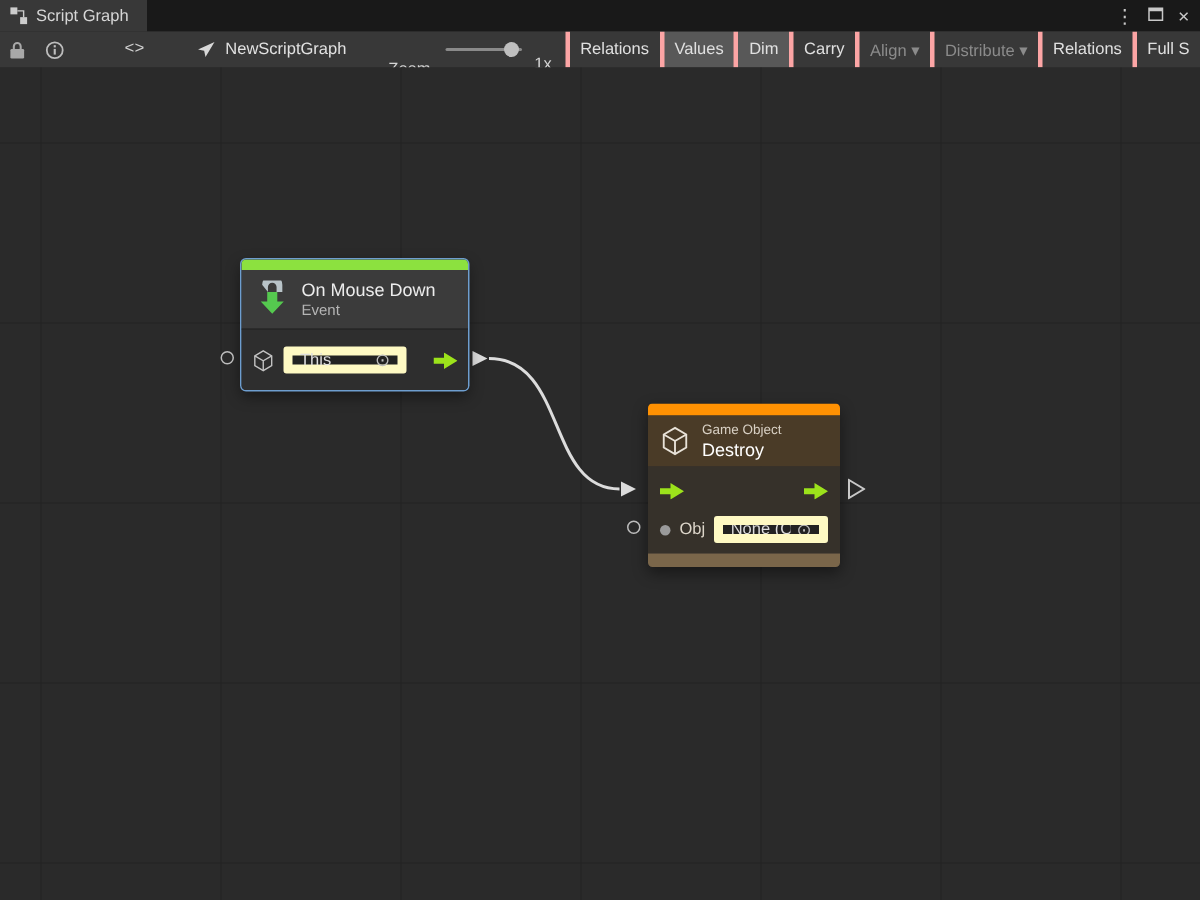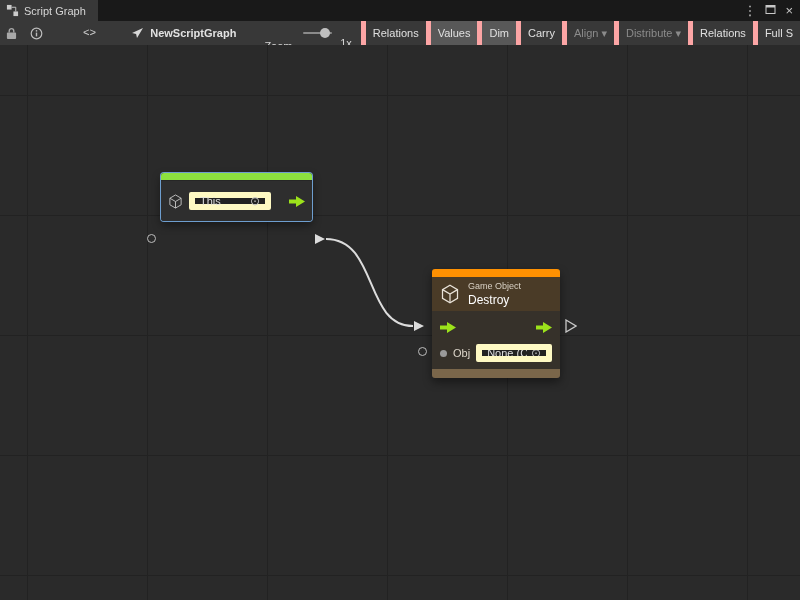--- a/index.html
+++ b/index.html
@@ -18,30 +18,30 @@
 
   
   .toolbar{position:absolute;top:21px;left:0;right:0;height:24px;background:#383838;
     border-bottom:1px solid #242424;display:flex;align-items:center;
     font-size:11px;color:#dddddd;overflow:hidden;white-space:nowrap;}
   .tb-icon{display:flex;align-items:center;}
   .lock-wrap{margin-left:6px;}
   .info-wrap{margin-left:13px;}
   .code-wrap{margin-left:40px;font-family:"Liberation Mono",monospace;
     font-size:11px;color:#cfcfcf;}
-  .graphname{margin-left:36px;display:flex;align-items:flex-end;gap:6px;color:#e2e2e2;font-weight:bold;}
+  .graphname{margin-left:36px;display:flex;align-items:flex-end;gap:6px;color:#e2e2e2;}
   .zoom-label{margin-left:28px;color:#d5d5d5;margin-top:26px;}
   .slider{position:relative;width:86px;height:2px;background:#8a8a8a;
     margin:0 8px 0 10px;border-radius:1px;}
   .knob{position:absolute;right:2px;top:-4px;width:10px;height:10px;
     border-radius:50%;background:#bfbfbf;}
   .zoomval{margin-right:4px;color:#d5d5d5;margin-top:20px;}
   .tb-buttons{display:flex;height:100%;margin-left:5px;}
   .tb-btn{display:flex;align-items:center;padding:0 7px;height:100%;
-    color:#e0e0e0;background:#383838;border-left:5px solid #fca5a5;cursor:default;}
+    color:#e0e0e0;background:#383838;border-left:3px solid #fca5a5;cursor:default;}
   .tb-btn.active{background:#585858;}
   .tb-btn.disabled{color:#8b8b8b;}
 
   
   .canvas{position:absolute;top:45px;left:0;right:0;bottom:0;background-color:#2a2a2a;
     background-image:linear-gradient(#222222 1px,transparent 1px),
                      linear-gradient(90deg,#222222 1px,transparent 1px);
     background-size:120px 120px;background-position:27px 50px;}
   .wires{position:absolute;top:0;left:0;width:100%;height:100%;pointer-events:none;}
 
@@ -159,20 +159,32 @@
 
     <svg class="wires">
       <polygon points="315,189 325,194 315,199" fill="#dcdcdc"></polygon>
       <path d="M 326 194 C 378 194, 364 281, 413 281" stroke="#dcdcdc" stroke-width="2" fill="none"></path>
       <polygon points="414,276 424,281 414,286" fill="#dcdcdc"></polygon>
     </svg>
 
     <div class="node event-node">
       <div class="clip">
         <div class="accent-green"></div>
+        <div class="n1-header">
+          <span class="tb-icon">
+            <svg width="25" height="25" viewBox="0 0 26 26">
+              <path d="M6 3 a7 7 0 0 1 14 0 v5 h-4 V4.5 a3 3 0 0 0 -6 0 v3.5" fill="#b9c4c9"></path>
+              <path d="M9.5 8 h7 v6.5 h4.5 L13 23 5 14.5 h4.5 z" fill="#55c94f"></path>
+            </svg>
+          </span>
+          <div>
+            <div class="n1-title">On Mouse Down</div>
+            <div class="n1-sub">Event</div>
+          </div>
+        </div>
         <div class="n1-body">
           <div class="n1-row">
             <span class="tb-icon">
               <svg width="15" height="15" viewBox="0 0 16 16">
                   <path d="M8 1 L14 4.5 V11.5 L8 15 L2 11.5 V4.5 Z" fill="none" stroke="#c2c2c2"></path>
                   <path d="M2 4.5 L8 8 L14 4.5 M8 8 V15" stroke="#c2c2c2" fill="none"></path>
                 </svg>
             </span>
             <span class="field this-field">
               <span>This</span>

